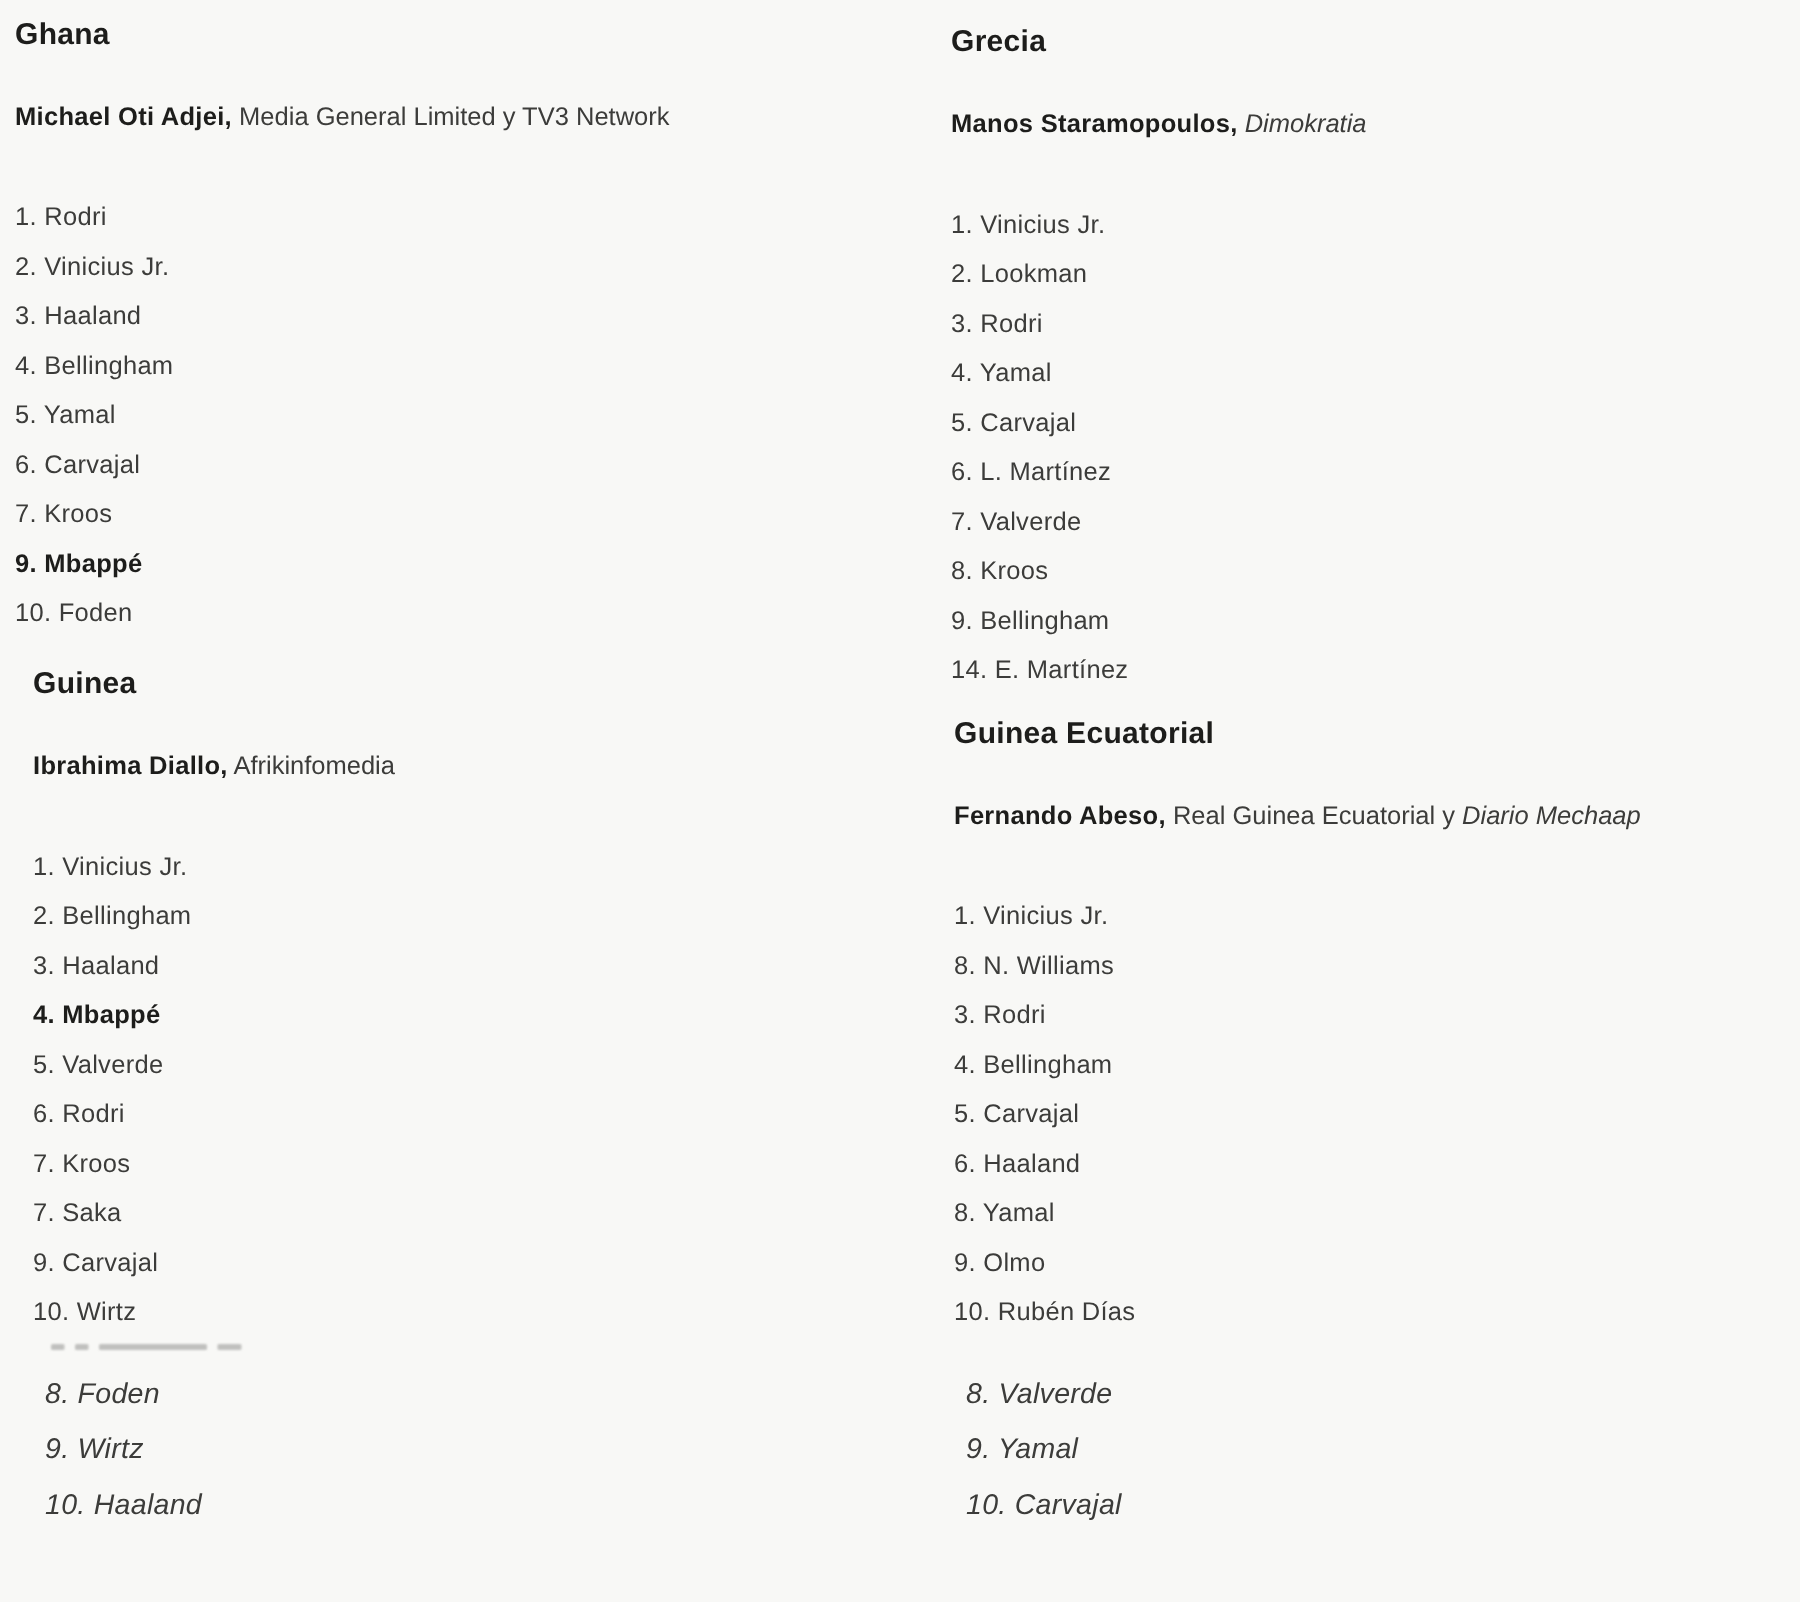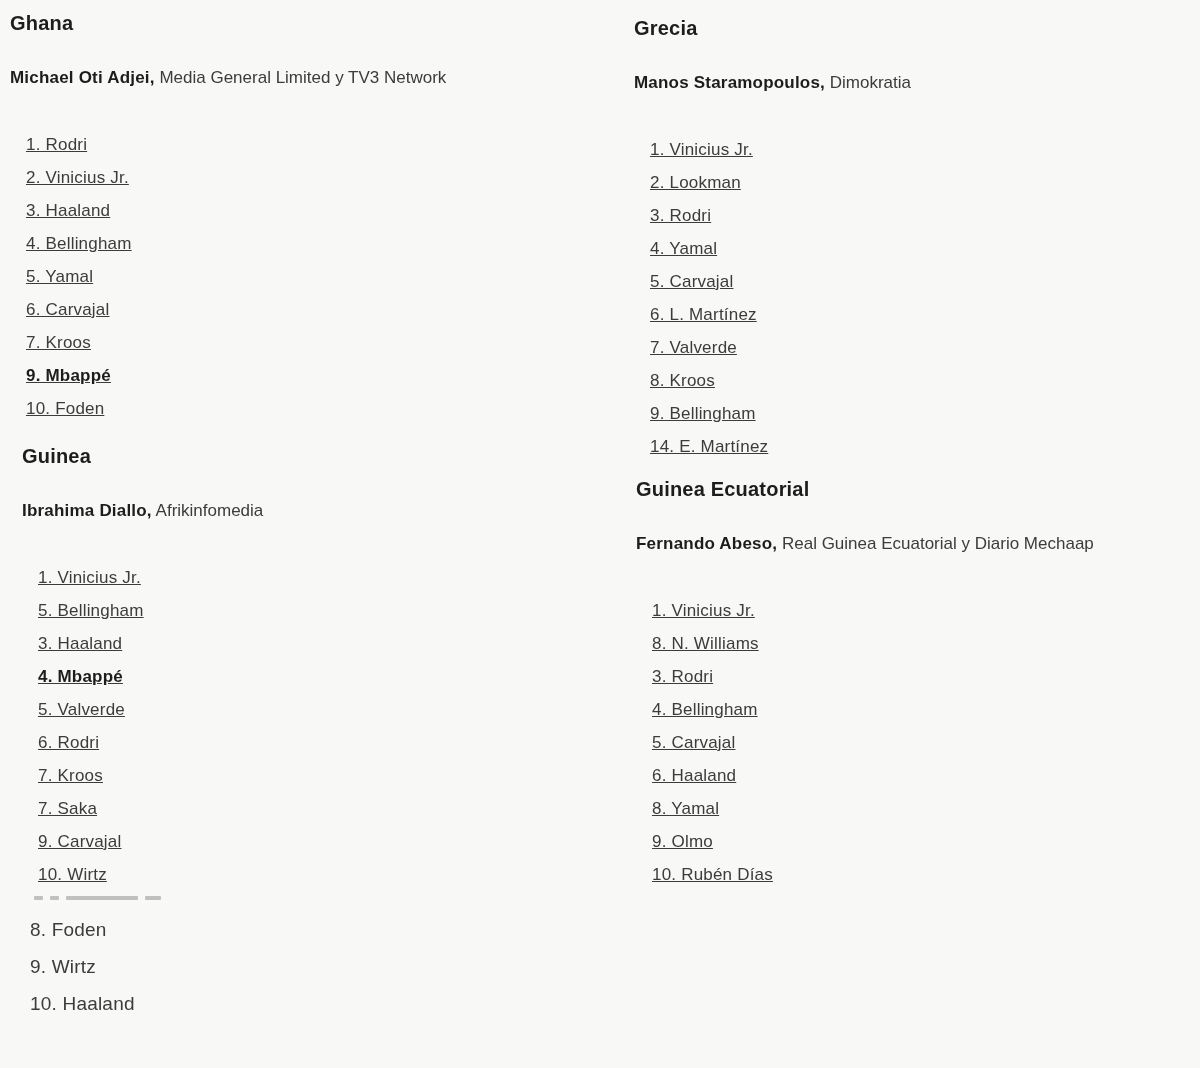--- a/index.html
+++ b/index.html
@@ -31,23 +31,23 @@
   p.voter-line {
     margin: 34px 0 0 0; padding: 0;
     font-size: 17px; line-height: 20px;
     color: var(--text, #3c3c3a);
   }
   p.voter-line strong {
     font-weight: 700;
     color: var(--heading, #1d1d1b);
     letter-spacing: 0.2px;
   }
-  p.voter-line .italic { }
+  p.voter-line .italic { font-style: italic; }
 
-  .ranking { margin: 40px 0 0 16px; padding: 0; list-style: none; text-decoration: underline; }
+  .ranking { margin: 40px 0 0 0; padding: 0; list-style: none; }
   .rank-row {
     font-size: 17px; line-height: 33px;
     color: var(--text, #3c3c3a);
     letter-spacing: 0.2px;
     white-space: nowrap;
   }
   .rank-row.bold { font-weight: 700; color: var(--heading, #1d1d1b); }
 
   
   .clipped-artifact {
@@ -57,21 +57,21 @@
   }
   .clipped-artifact i {
     display: inline-block; height: 4px; margin-right: 7px; margin-top: 3px;
     background: #6f6f6d; border-radius: 1px; vertical-align: top;
   }
   .clipped-artifact i:nth-child(1) { width: 9px; }
   .clipped-artifact i:nth-child(2) { width: 9px; }
   .clipped-artifact i:nth-child(3) { width: 72px; }
   .clipped-artifact i:nth-child(4) { width: 16px; }
 
-  .tail { margin: 16px; padding: 0; list-style: none; }
+  .tail { margin: 16px; padding: 0; list-style: none; font-style: italic; }
   .col-left  .tail { margin-top: 8px;  margin-left: 20px; }
   .col-right .tail { margin-top: 20px; margin-left: 10px; }
   .tail .rank-row { font-size: 19px; line-height: 37px; }
 </style>
 </head>
 <body style="--bg: #f8f8f6; --text: #3c3c3a; --heading: #1d1d1b;">
 
 <div class="page">
 
   <div class="col col-left">
@@ -96,21 +96,21 @@
     </section>
 
     <section class="country sec-2">
       <h2 class="country-heading">Guinea</h2>
       <p class="voter-line">
         <strong>Ibrahima Diallo,</strong>
         <span><span>Afrikinfomedia</span></span>
       </p>
       <ul class="ranking">
           <li class="rank-row">1. Vinicius Jr.</li>
-          <li class="rank-row">5. Bellingham</li>
+          <li class="rank-row">2. Bellingham</li>
           <li class="rank-row">3. Haaland</li>
           <li class="rank-row bold">4. Mbappé</li>
           <li class="rank-row">5. Valverde</li>
           <li class="rank-row">6. Rodri</li>
           <li class="rank-row">7. Kroos</li>
           <li class="rank-row">7. Saka</li>
           <li class="rank-row">9. Carvajal</li>
           <li class="rank-row">10. Wirtz</li>
         </ul>
     </section>
@@ -161,16 +161,21 @@
           <li class="rank-row">3. Rodri</li>
           <li class="rank-row">4. Bellingham</li>
           <li class="rank-row">5. Carvajal</li>
           <li class="rank-row">6. Haaland</li>
           <li class="rank-row">8. Yamal</li>
           <li class="rank-row">9. Olmo</li>
           <li class="rank-row">10. Rubén Días</li>
         </ul>
     </section>
 
+    <ul class="tail">
+        <li class="rank-row">8. Valverde</li>
+        <li class="rank-row">9. Yamal</li>
+        <li class="rank-row">10. Carvajal</li>
+      </ul>
 
   </div>
 
 </div>
 
 </body></html>

